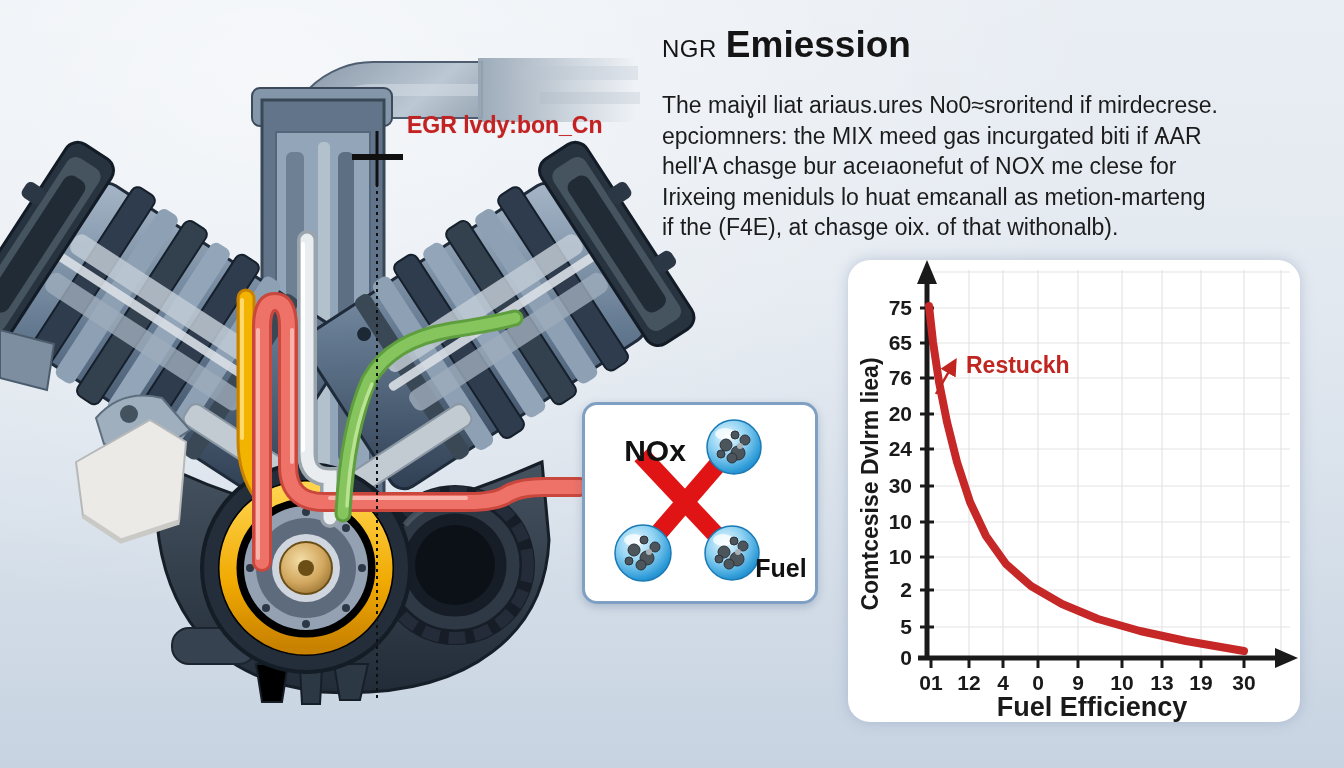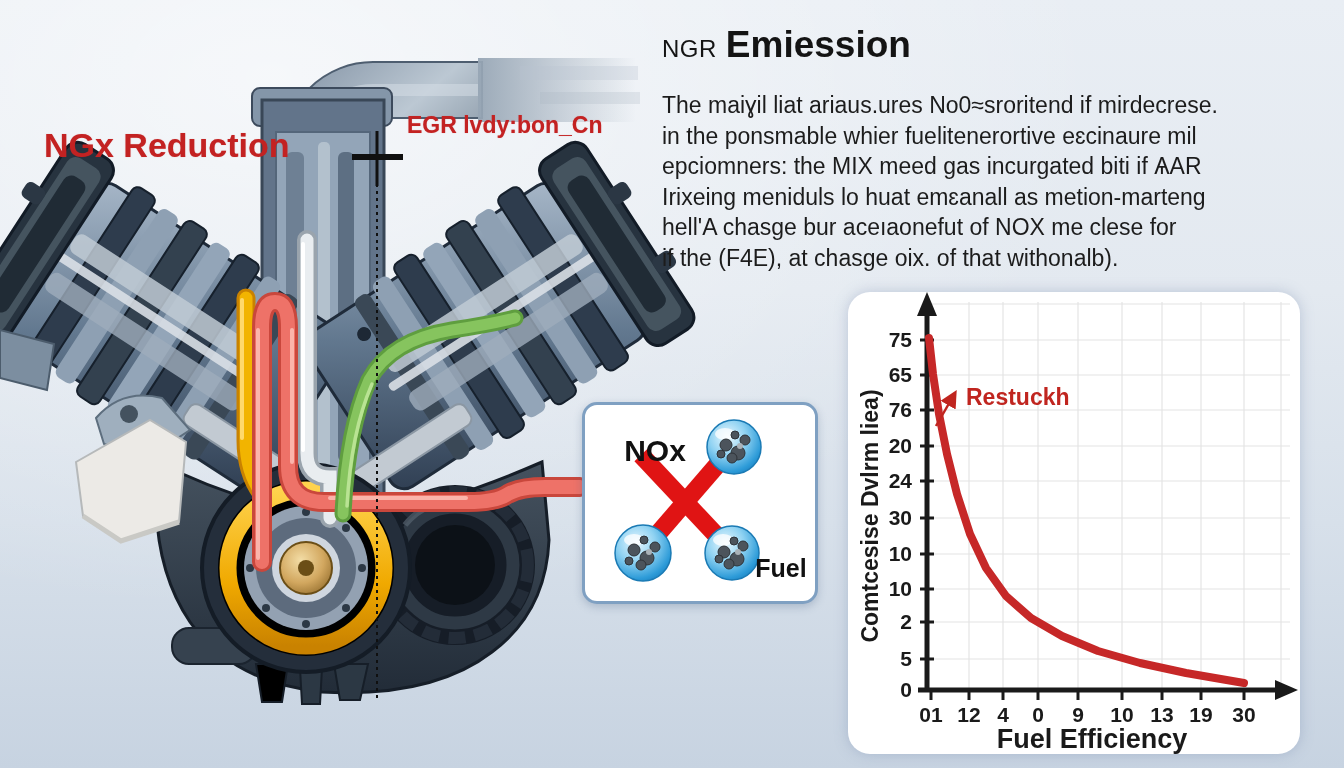--- a/index.html
+++ b/index.html
@@ -20,21 +20,21 @@
   .heading .emph{font-size:37px;font-weight:700;margin-left:9px;}
   .paragraph{position:absolute;left:662px;top:90px;width:620px;color:#1c1c1c;
     font-size:23px;line-height:30.6px;}
   .paragraph div{white-space:nowrap;}
   .nox-panel{position:absolute;left:582px;top:402px;width:230px;height:196px;
     background:#ffffff;border:3px solid #7fa0c2;border-radius:15px;
     box-shadow:0 3px 8px rgba(70,95,130,.28);}
   .nox-panel svg{position:absolute;left:0;top:0;}
   .chart-panel{position:absolute;left:848px;top:260px;width:452px;height:462px;
     background:#ffffff;border-radius:22px;
-    box-shadow:0 0 14px rgba(110,130,165,.35);margin-top:32px;}
+    box-shadow:0 0 14px rgba(110,130,165,.35);}
   .chart-panel svg{position:absolute;left:0;top:0;}
   .chart-text{font-family:"Liberation Sans","DejaVu Sans",sans-serif;}
 </style>
 </head>
 <body>
 
 <div class="stage">
 
   <svg class="engine-art" width="820" height="768" viewBox="0 0 820 768">
     <defs>
@@ -189,32 +189,30 @@
 
     <path d="M 0,330 L 54,344 L 47,390 L 0,378 Z" fill="#7c8ea0" stroke="#4c5c6c" stroke-width="2"></path>
 
     <g stroke="#101010">
       <line x1="377" y1="170" x2="377" y2="700" stroke-width="2" stroke-dasharray="3 4"></line>
       <line x1="352" y1="157" x2="403" y2="157" stroke-width="6"></line>
       <line x1="377" y1="131" x2="377" y2="186" stroke-width="3"></line>
     </g>
   </svg>
 
-  <div class="red-label ngx">NGx Reduction</div>
   <div class="red-label egr">EGR lvdy:bon_Cn</div>
 
   <div class="heading">
     <span class="prefix">NGR</span><span class="emph">Emiession</span>
   </div>
   <div class="paragraph">
     <div>The maiɣil liat ariaus.ures No0≈sroritend if mirdecrese.</div>
-    <div>in the ponsmable whier fuelitenerortive eɛcinaure mil</div>
     <div>epciomners: the MIX meed gas incurgated biti if ѦAR</div>
+    <div>hell'A chasge bur aceıaonefut of NOX me clese for</div>
     <div>Irixeing meniduls lo huat emɛanall as metion-marteng</div>
-    <div>hell'A chasge bur aceıaonefut of NOX me clese for</div>
     <div>if the (F4E), at chasge oix. of that withonalb).</div>
   </div>
 
   <div class="nox-panel">
     <svg width="224" height="190" viewBox="0 0 224 190">
       <defs>
         <radialGradient id="sph" cx=".38" cy=".32" r=".85">
           <stop offset="0" stop-color="#eaf8ff"></stop>
             <stop offset=".4" stop-color="#8fd2f2"></stop>
           <stop offset=".75" stop-color="#2d9bd8"></stop>

